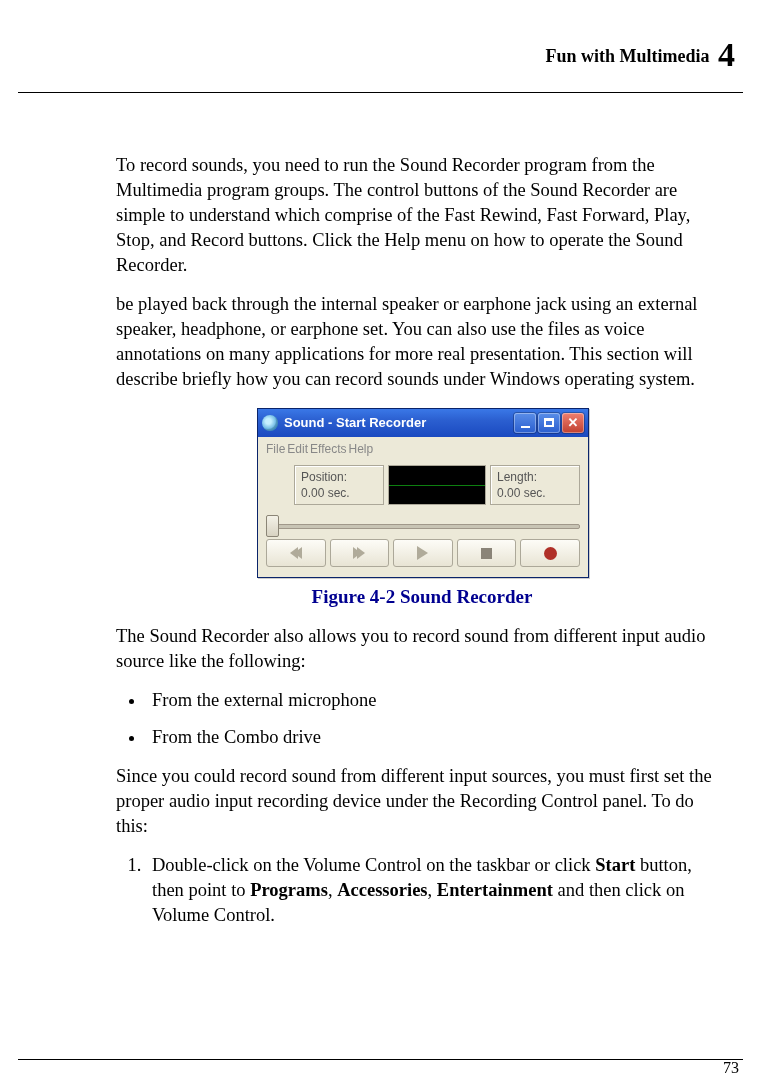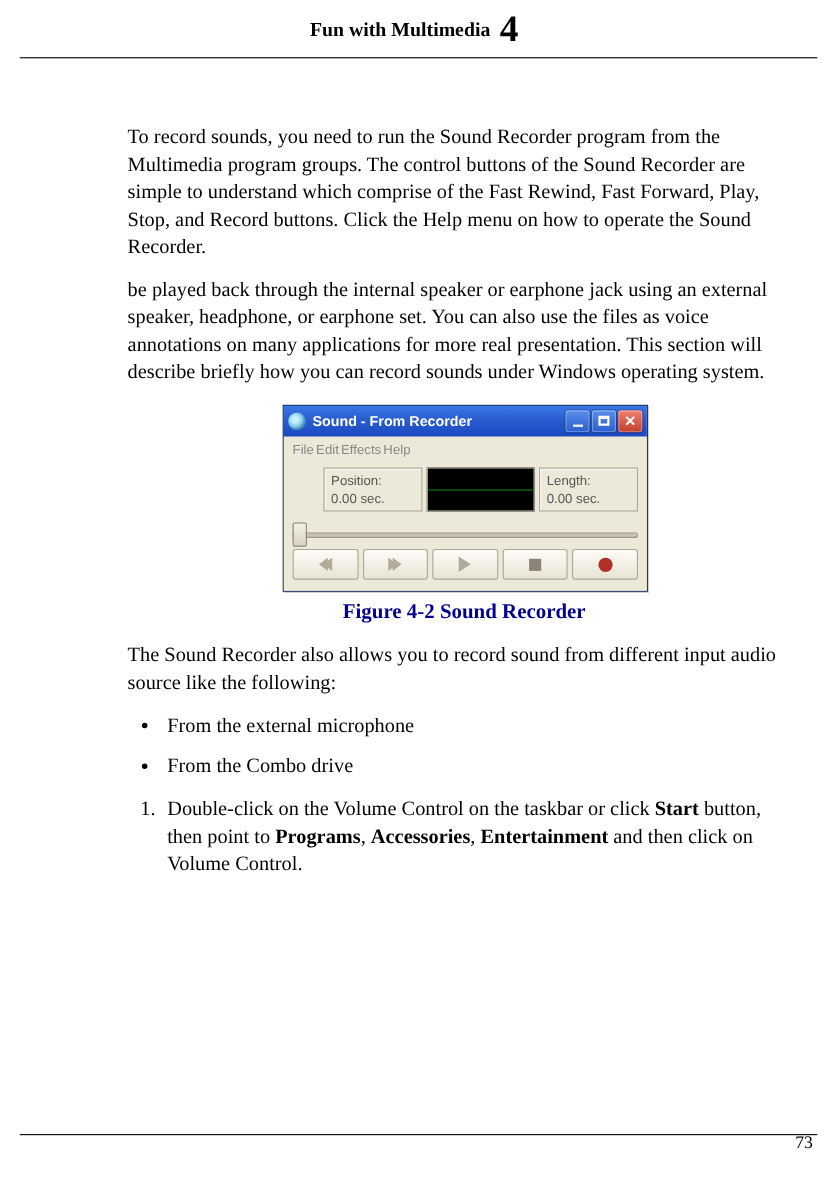--- a/index.html
+++ b/index.html
@@ -10,27 +10,28 @@
     color: #000;
   }
   .page {
     width: 761px;
     height: 1076px;
     position: relative;
     box-sizing: border-box;
     padding: 0 18px;
   }
   .running-head {
-    text-align: center;
+    text-align: right;
     font-weight: bold;
     padding-top: 8px;
     padding-right: 8px;
     font-size: 18px;
     border-bottom: 1.5px solid #000;
-    padding-bottom: 6px;
+    padding-bottom: 18px;
+    margin-top: 28px;
   }
   .running-head .chnum {
     font-size: 34px;
     vertical-align: -4px;
     padding-left: 4px;
   }
   .content {
     padding: 60px 0 0 98px;
     width: 612px;
     font-size: 18.5px;
@@ -167,21 +168,21 @@
   </div>
 
   <div class="content">
     <p>To record sounds, you need to run the Sound Recorder program from the Multimedia program groups. The control buttons of the Sound Recorder are simple to understand which comprise of the Fast Rewind, Fast Forward, Play, Stop, and Record buttons. Click the Help menu on how to operate the Sound Recorder.</p>
     <p>be played back through the internal speaker or earphone jack using an external speaker, headphone, or earphone set. You can also use the files as voice annotations on many applications for more real presentation. This section will describe briefly how you can record sounds under Windows operating system.</p>
 
     <div class="figure">
       <div class="sr-window">
         <div class="sr-title">
           <div class="sr-icon"></div>
-          <div class="sr-title-text">Sound - From Recorder</div>
+          <div class="sr-title-text">Sound - Start Recorder</div>
           <div class="winbtn min-btn">
               <div class="min-sym"></div>
             </div>
           <div class="winbtn max-btn">
               <div class="max-sym"></div>
             </div>
           <div class="winbtn close-btn">
               <span>✕</span>
             </div>
         </div>
@@ -229,20 +230,21 @@
         </div>
       </div>
     </div>
     <div class="caption">Figure 4-2    Sound Recorder</div>
 
     <p>The Sound Recorder also allows you to record sound from different input audio source like the following:</p>
     <ul class="bullets">
       <li>From the external microphone</li>
       <li>From the Combo drive</li>
     </ul>
+    <p>Since you could record sound from different input sources, you must first set the proper audio input recording device under the Recording Control panel. To do this:</p>
     <ol class="steps">
       <li>
         <span>Double-click on the Volume Control on the taskbar or click </span><b>Start</b><span> button, then point to </span><b>Programs</b><span>, </span><b>Accessories</b><span>, </span><b>Entertainment</b><span> and then click on Volume Control.</span>
       </li>
     </ol>
   </div>
 
   <div class="footer-rule"></div>
   <div class="pagenum">73</div>
 </div>

